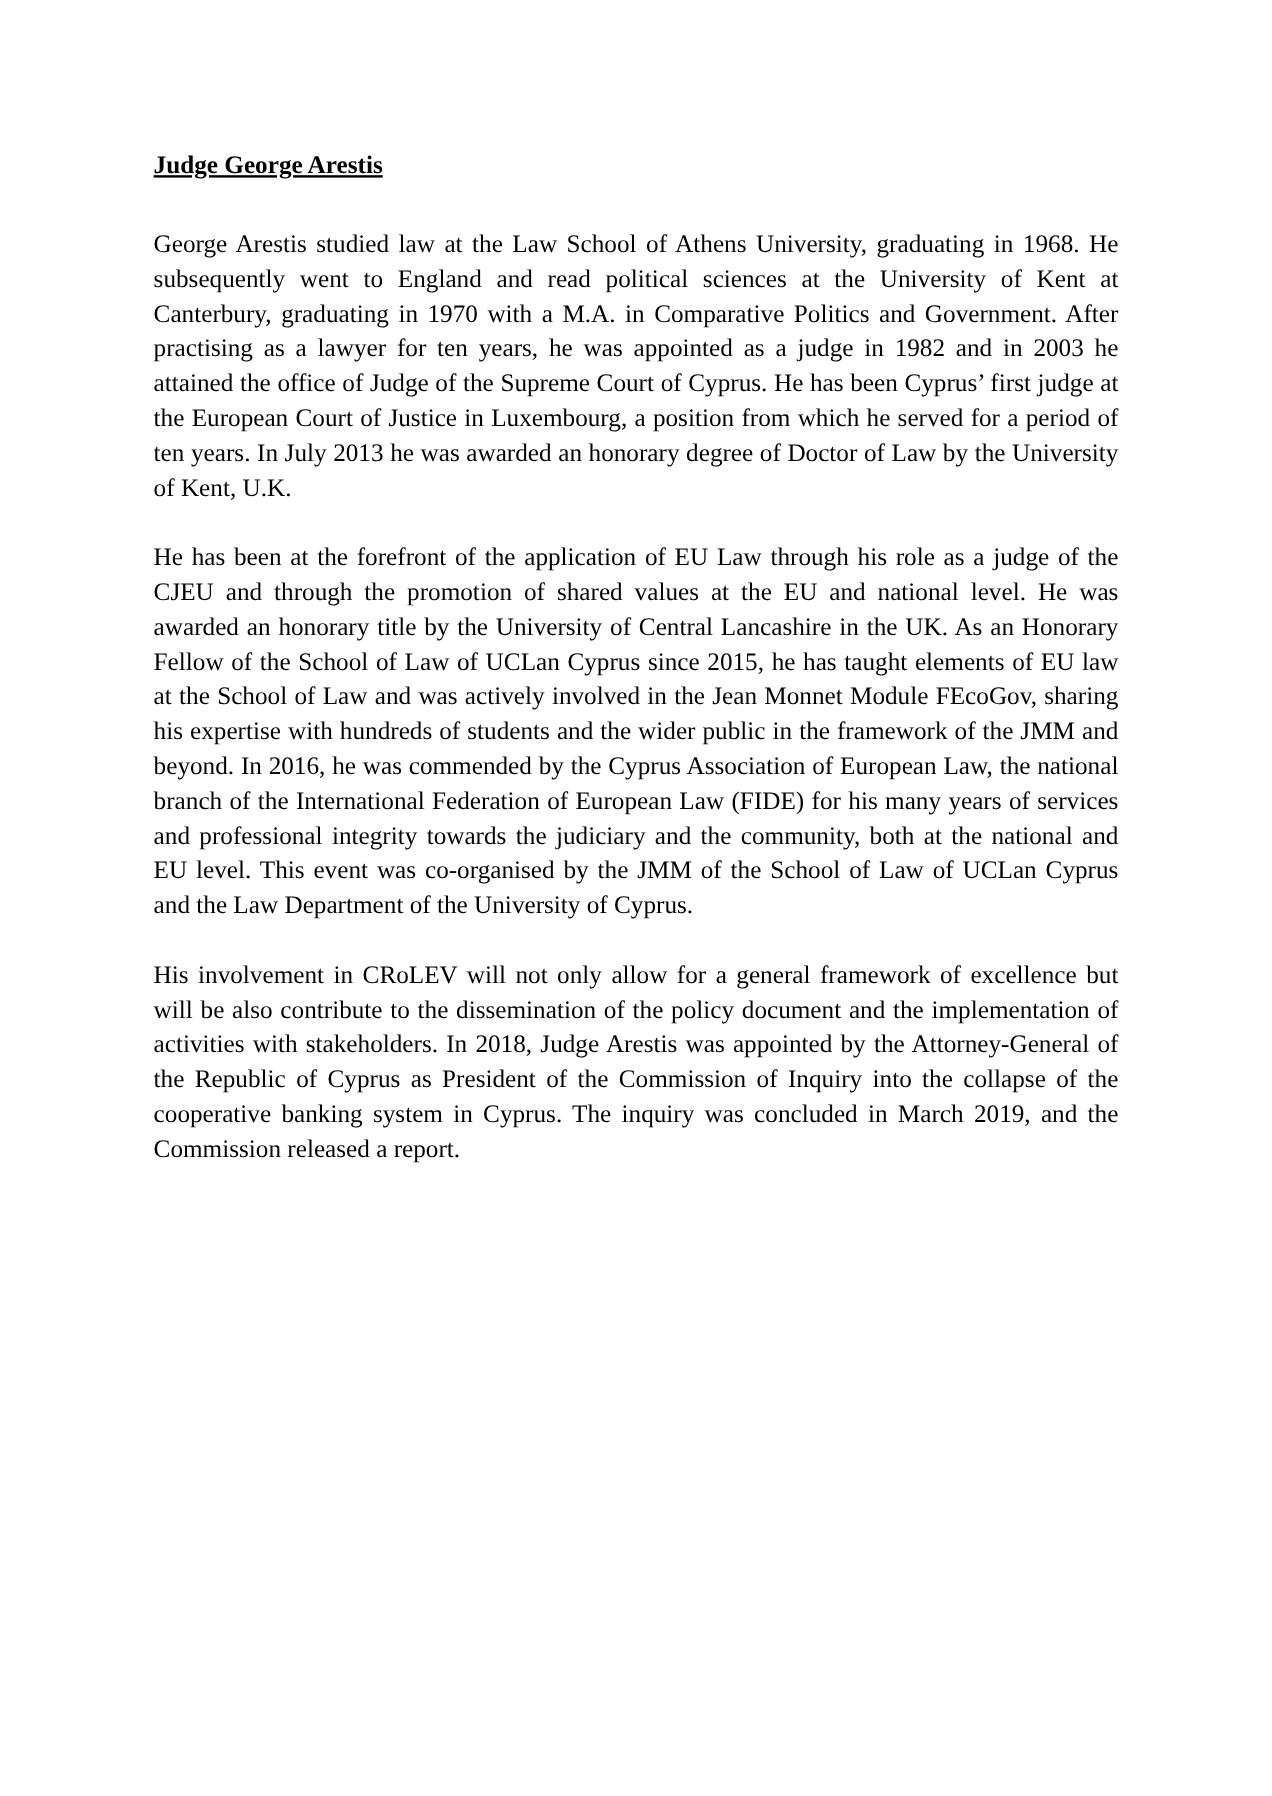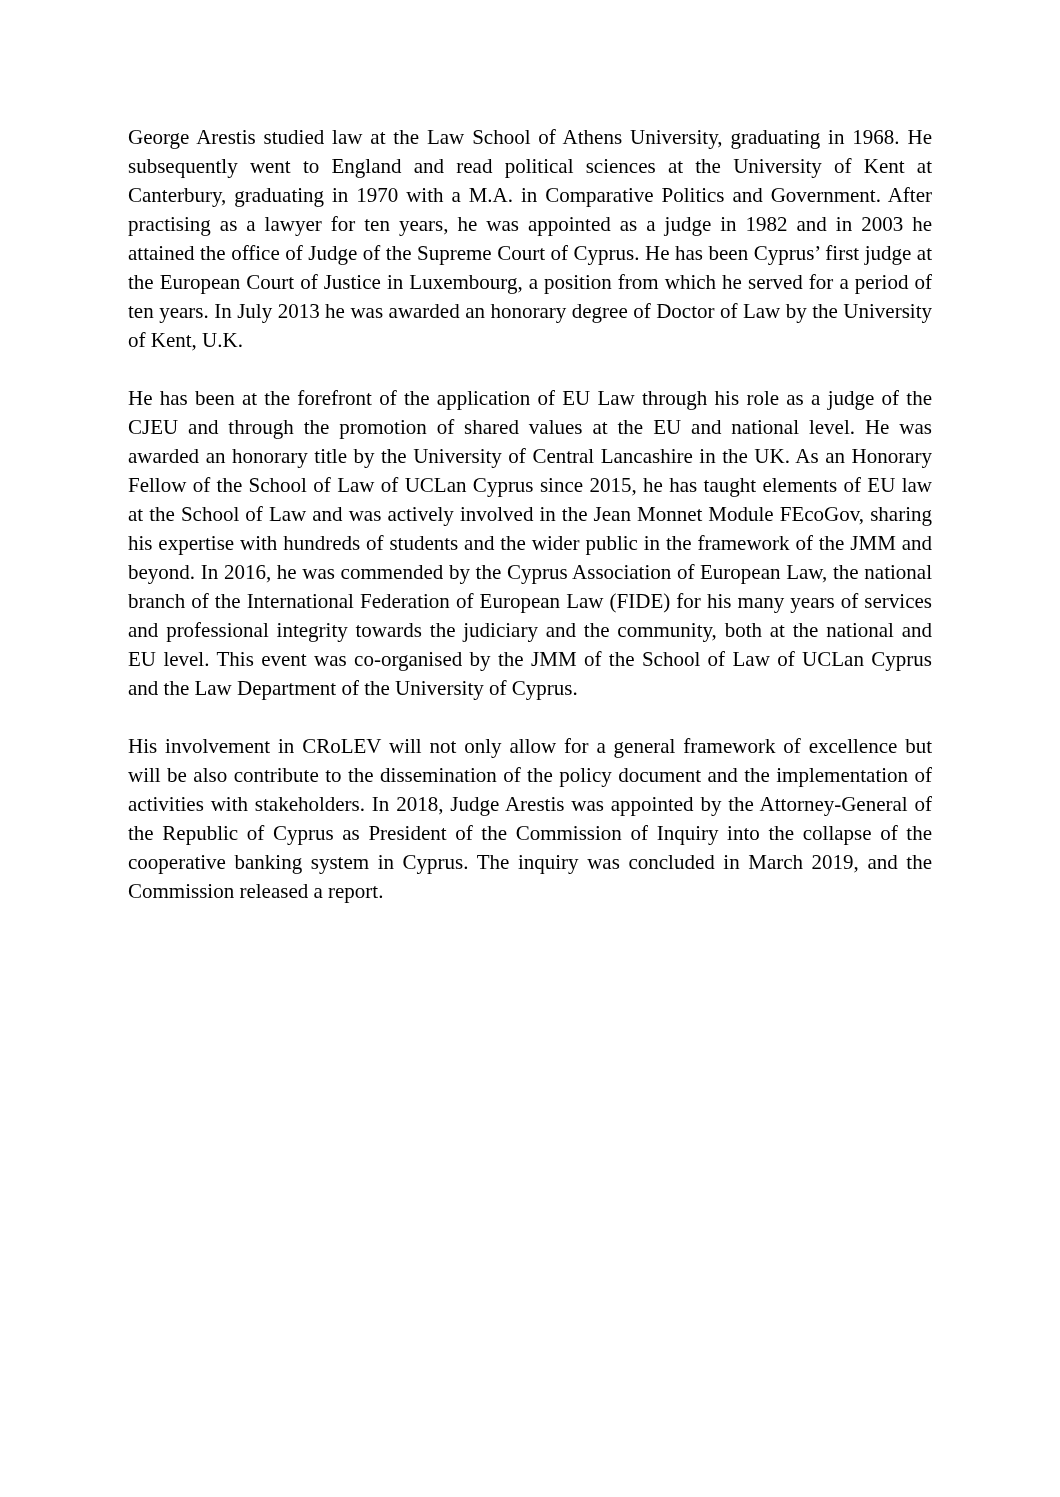--- a/index.html
+++ b/index.html
@@ -29,19 +29,20 @@
   }
   .doc-paragraph {
     text-align: justify;
     margin: 0 0 29px 0;
   }
 </style>
 </head>
 <body>
 
 <div class="page">
+  <h1 class="doc-title">Judge George Arestis</h1>
 
   <p class="doc-paragraph">George Arestis studied law at the Law School of Athens University, graduating in 1968.  He subsequently went to England and read political sciences at the University of Kent at Canterbury, graduating in 1970 with a M.A. in Comparative Politics and Government. After practising as a lawyer for ten years, he was appointed as a judge in 1982 and in 2003 he attained the office of Judge of the Supreme Court of Cyprus. He has been Cyprus’ first judge at the European Court of Justice in Luxembourg, a position from which he served for a period of ten years. In July 2013 he was awarded an honorary degree of Doctor of Law by the University of Kent, U.K.</p>
 
   <p class="doc-paragraph">He has been at the forefront of the application of EU Law through his role as a judge of the CJEU and through the promotion of shared values at the EU and national level. He was awarded an honorary title by the University of Central Lancashire in the UK. As an Honorary Fellow of the School of Law of UCLan Cyprus since 2015, he has taught elements of EU law at the School of Law and was actively involved in the Jean Monnet Module FEcoGov, sharing his expertise with hundreds of students and the wider public in the framework of the JMM and beyond. In 2016, he was commended by the Cyprus Association of European Law, the national branch of the International Federation of European Law (FIDE) for his many years of services and professional integrity towards the judiciary and the community, both at the national and EU level. This event was co-organised by the JMM of the School of Law of UCLan Cyprus and the Law Department of the University of Cyprus.</p>
 
   <p class="doc-paragraph">His involvement in CRoLEV will not only allow for a general framework of excellence but will be also contribute to the dissemination of the policy document and the implementation of activities with stakeholders. In 2018, Judge Arestis was appointed by the Attorney-General of the Republic of Cyprus as President of the Commission of Inquiry into the collapse of the cooperative banking system in Cyprus. The inquiry was concluded in March 2019, and the Commission released a report.</p>
 </div>
 
 </body></html>

